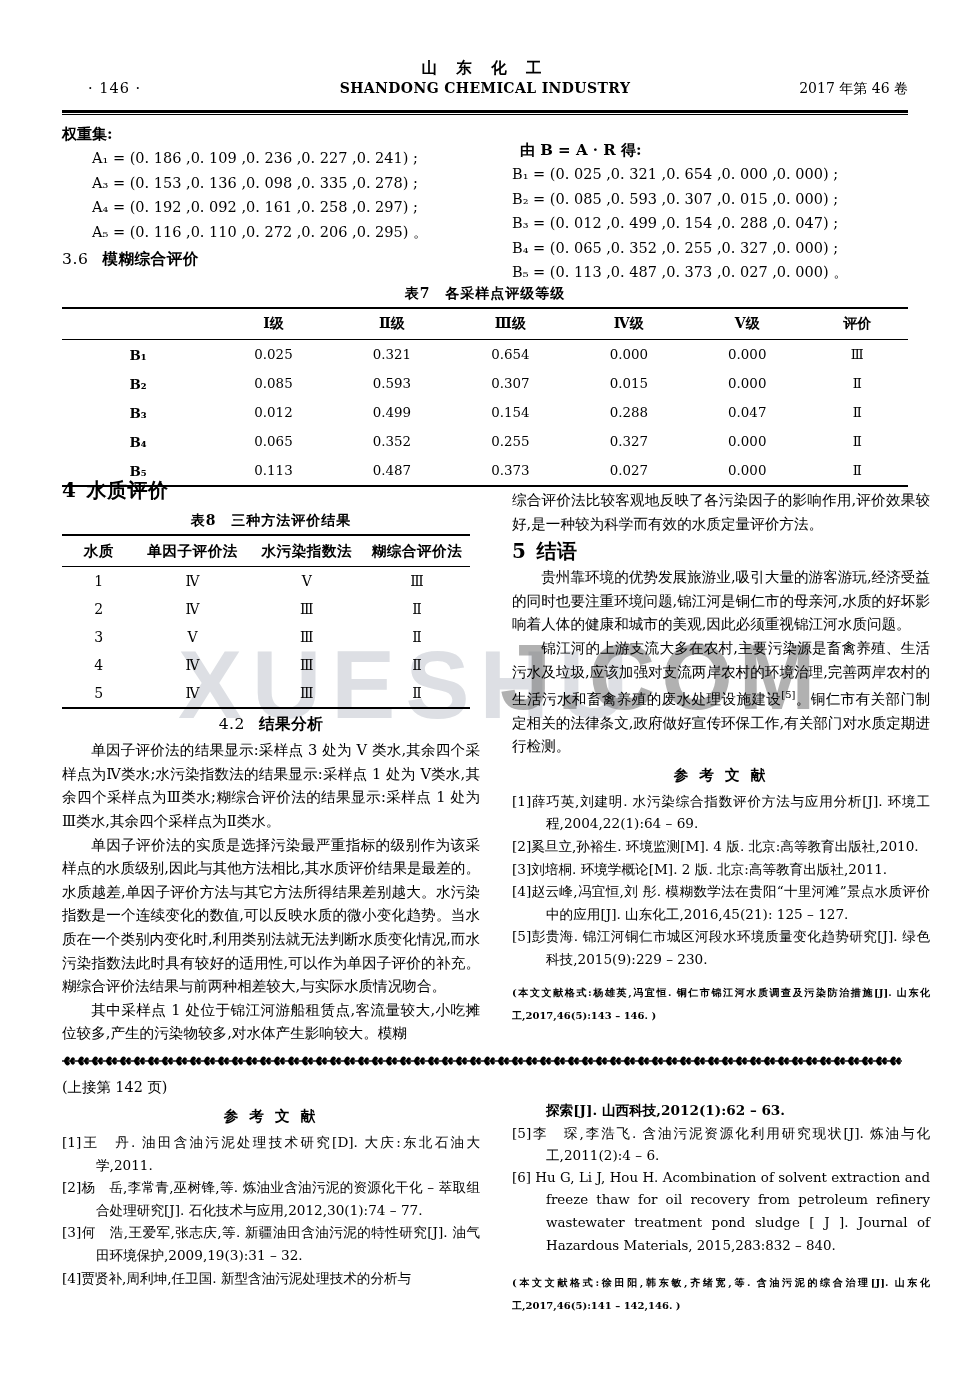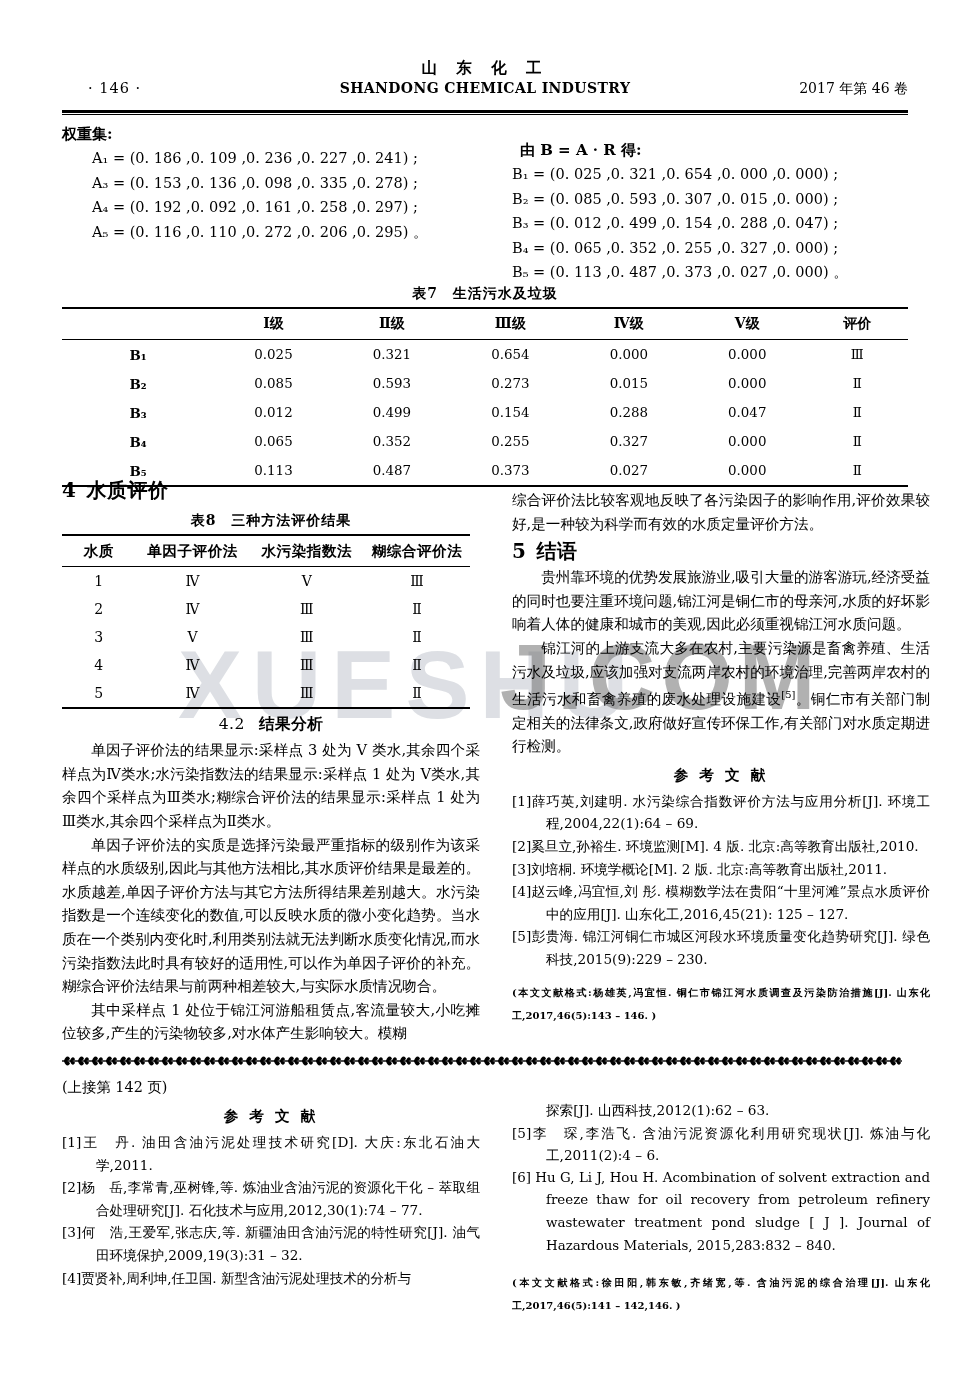--- a/index.html
+++ b/index.html
@@ -264,33 +264,36 @@
     </div>
     <div class="rule-top"></div>
 
     <div class="col col-left" style="top:122px;">
       <div class="formula-head">权重集:</div>
       <div class="formula indent-a">A₁ = (0. 186 ,0. 109 ,0. 236 ,0. 227 ,0. 241) ;</div>
       <div class="formula indent-a">A₃ = (0. 153 ,0. 136 ,0. 098 ,0. 335 ,0. 278) ;</div>
       <div class="formula indent-a">A₄ = (0. 192 ,0. 092 ,0. 161 ,0. 258 ,0. 297) ;</div>
       <div class="formula indent-a">A₅ = (0. 116 ,0. 110 ,0. 272 ,0. 206 ,0. 295) 。</div>
 
+      <div class="h-sub">
+        <span class="num">3.6</span><span class="txt">模糊综合评价</span>
+      </div>
     </div>
 
     <div class="col col-right" style="top:122px;">
       <div class="formula-head indent-b">由 B = A · R 得:</div>
       <div class="formula">B₁ = (0. 025 ,0. 321 ,0. 654 ,0. 000 ,0. 000) ;</div>
       <div class="formula">B₂ = (0. 085 ,0. 593 ,0. 307 ,0. 015 ,0. 000) ;</div>
       <div class="formula">B₃ = (0. 012 ,0. 499 ,0. 154 ,0. 288 ,0. 047) ;</div>
       <div class="formula">B₄ = (0. 065 ,0. 352 ,0. 255 ,0. 327 ,0. 000) ;</div>
       <div class="formula">B₅ = (0. 113 ,0. 487 ,0. 373 ,0. 027 ,0. 000) 。</div>
     </div>
 
     <div style="position:absolute; left:62px; top:276px; width:846px;">
-      <div class="tbl-caption">表7　生活污水及垃圾</div>
+      <div class="tbl-caption">表7　各采样点评级等级</div>
       <div class="tbl-wrap">
         <div class="tbl-top"></div>
         <table class="t7">
           <thead>
             <tr>
               <th style="width:18%"></th>
               <th style="width:14%">Ⅰ级</th>
               <th style="width:14%">Ⅱ级</th>
               <th style="width:14%">Ⅲ级</th>
               <th style="width:14%">Ⅳ级</th>
@@ -308,21 +311,21 @@
               <td style="width:14%">0.321</td>
               <td style="width:14%">0.654</td>
               <td style="width:14%">0.000</td>
               <td style="width:14%">0.000</td>
               <td style="width:12%">Ⅲ</td>
             </tr>
             <tr>
               <td class="rowhead">B₂</td>
               <td>0.085</td>
               <td>0.593</td>
-              <td>0.273</td>
+              <td>0.307</td>
               <td>0.015</td>
               <td>0.000</td>
               <td>Ⅱ</td>
             </tr>
             <tr>
               <td class="rowhead">B₃</td>
               <td>0.012</td>
               <td>0.499</td>
               <td>0.154</td>
               <td>0.288</td>
@@ -514,20 +517,20 @@
     <div class="col col-left" style="top:1075px;">
       <div class="contfrom">(上接第 142 页)</div>
       <div class="ref-title">参 考 文 献</div>
       <p class="ref">[1]王　丹. 油田含油污泥处理技术研究[D]. 大庆:东北石油大学,2011.</p>
       <p class="ref">[2]杨　岳,李常青,巫树锋,等. 炼油业含油污泥的资源化干化 – 萃取组合处理研究[J]. 石化技术与应用,2012,30(1):74 – 77.</p>
       <p class="ref">[3]何　浩,王爱军,张志庆,等. 新疆油田含油污泥的特性研究[J]. 油气田环境保护,2009,19(3):31 – 32.</p>
       <p class="ref">[4]贾贤补,周利坤,任卫国. 新型含油污泥处理技术的分析与</p>
     </div>
 
     <div class="col col-right" style="top:1083px;">
-      <p class="ref" style="padding-left:34px; text-indent:0;">探索[J]. 山西科技,2012(1):62 – 63.</p>
+      <p class="ref" style="padding-left:34px; text-indent:0;font-weight:bold;">探索[J]. 山西科技,2012(1):62 – 63.</p>
       <p class="ref">[5]李　琛,李浩飞. 含油污泥资源化利用研究现状[J]. 炼油与化工,2011(2):4 – 6.</p>
       <p class="ref-en">[6] Hu G, Li J, Hou H. Acombination of solvent extraction and freeze thaw for oil recovery from petroleum refinery wastewater treatment pond sludge [ J ]. Journal of Hazardous Materials, 2015,283:832 – 840.</p>
       <p class="ref cite-note" style="margin-top:14px;">(本文文献格式:徐田阳,韩东敏,齐绪宽,等. 含油污泥的综合治理[J]. 山东化工,2017,46(5):141 – 142,146. )</p>
     </div>
 
   </div>
 </div>
 
 </body></html>

